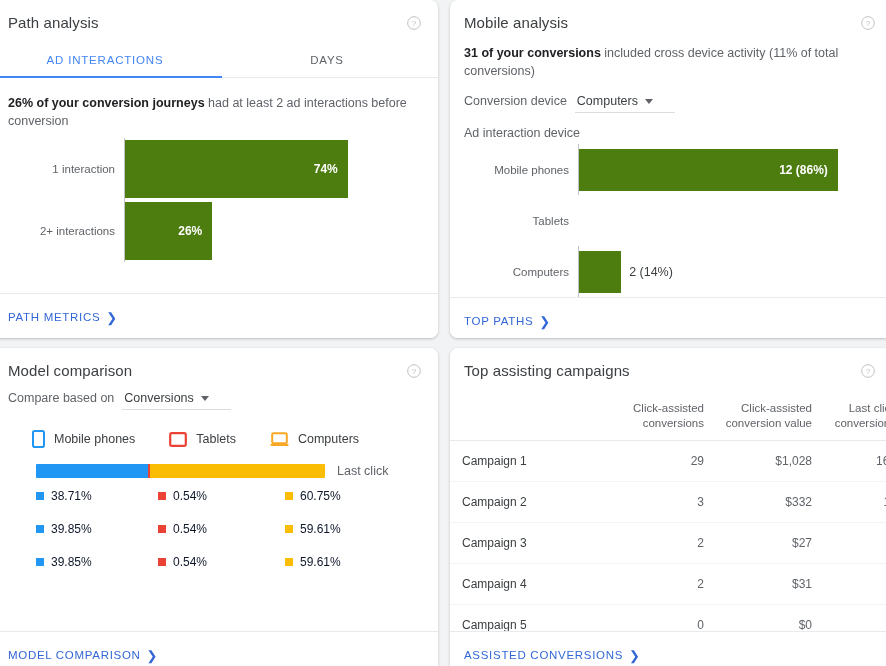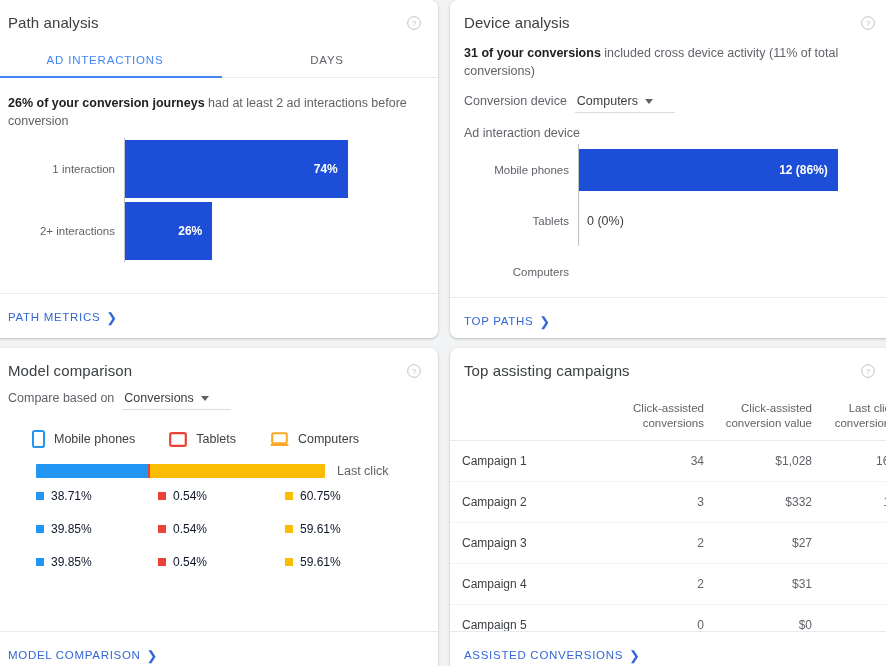--- a/index.html
+++ b/index.html
@@ -66,21 +66,21 @@
   
   .hchart { position: relative; flex: 1; padding: 8px 12px 0 0; }
   .hrow { display: flex; align-items: center; height: 62px; }
   .hlabel {
     font-size: 11.5px; color: #5f6368; text-align: right;
     padding-right: 9px; flex: none; white-space: nowrap;
   }
   .hbarwrap { flex: 1; position: relative; height: 100%; display: flex; align-items: center;
               border-left: 1px solid #bdc1c6; }
   .hbar {
-    background: #1d4ed8; height: 58px; display: flex; align-items: center;
+    background: #4d7c0f; height: 58px; display: flex; align-items: center;
     justify-content: flex-end; color: #fff; font-size: 12px; font-weight: 700;
     padding-right: 10px; white-space: nowrap;
   }
   .hbar.zero { background: transparent; padding-right: 0; }
   .outval { font-size: 12.5px; color: #3c4043; padding-left: 8px; white-space: nowrap; }
 
   
   .card-foot {
     border-top: 1px solid #e8eaed;
     background: #fff;
@@ -180,21 +180,21 @@
     <div class="card-foot">
       <span class="foot-link">
         <span>PATH METRICS</span>
         <span class="chev">❯</span>
       </span>
     </div>
   </div>
 
   <div class="card col-right">
     <div class="card-head">
-      <div class="card-title">Device analysis</div>
+      <div class="card-title">Mobile analysis</div>
       <svg class="help-icon" viewBox="0 0 24 24">
         <circle cx="12" cy="12" r="9.5" fill="none" stroke="#80868b" stroke-width="1.4"></circle>
         <text x="12" y="16.5" font-size="12" text-anchor="middle" fill="#80868b" font-family="Liberation Sans, sans-serif">?</text>
       </svg>
     </div>
 
     <div class="lede" style="padding-top:13px">
       <b>31 of your conversions</b><span> included cross device activity (11% of total conversions)</span>
     </div>
 
@@ -210,27 +210,27 @@
 
     <div class="hchart" style="padding-top:4px">
       <div class="hrow" style="height:51px">
         <div class="hlabel" style="width:128px">Mobile phones</div>
         <div class="hbarwrap">
           <div class="hbar" style="width:86%;height:42px">12 (86%)</div>
         </div>
       </div>
       <div class="hrow" style="height:51px">
         <div class="hlabel" style="width:128px">Tablets</div>
-        <div class="hbarwrap">
-          <div class="hbar zero" style="width:0;height:42px"></div>
-          <span class="outval">0 (0%)</span>
-        </div>
       </div>
       <div class="hrow" style="height:51px">
         <div class="hlabel" style="width:128px">Computers</div>
+        <div class="hbarwrap">
+          <div class="hbar" style="width:14%;height:42px"></div>
+          <span class="outval">2 (14%)</span>
+        </div>
       </div>
     </div>
 
     <div class="card-foot">
       <span class="foot-link">
         <span>TOP PATHS</span>
         <span class="chev">❯</span>
       </span>
     </div>
   </div>
@@ -360,21 +360,21 @@
           <tr>
             <th class="name c-name"></th>
             <th class="c-a">Click-assisted conversions</th>
             <th class="c-b">Click-assisted conversion value</th>
             <th class="c-c">Last click conversions</th>
           </tr>
         </thead>
         <tbody>
           <tr>
             <td class="name c-name">Campaign 1</td>
-            <td class="c-a">34</td>
+            <td class="c-a">29</td>
             <td class="c-b">$1,028</td>
             <td class="c-c">166</td>
           </tr>
           <tr>
             <td class="name c-name">Campaign 2</td>
             <td class="c-a">3</td>
             <td class="c-b">$332</td>
             <td class="c-c">11</td>
           </tr>
           <tr>

